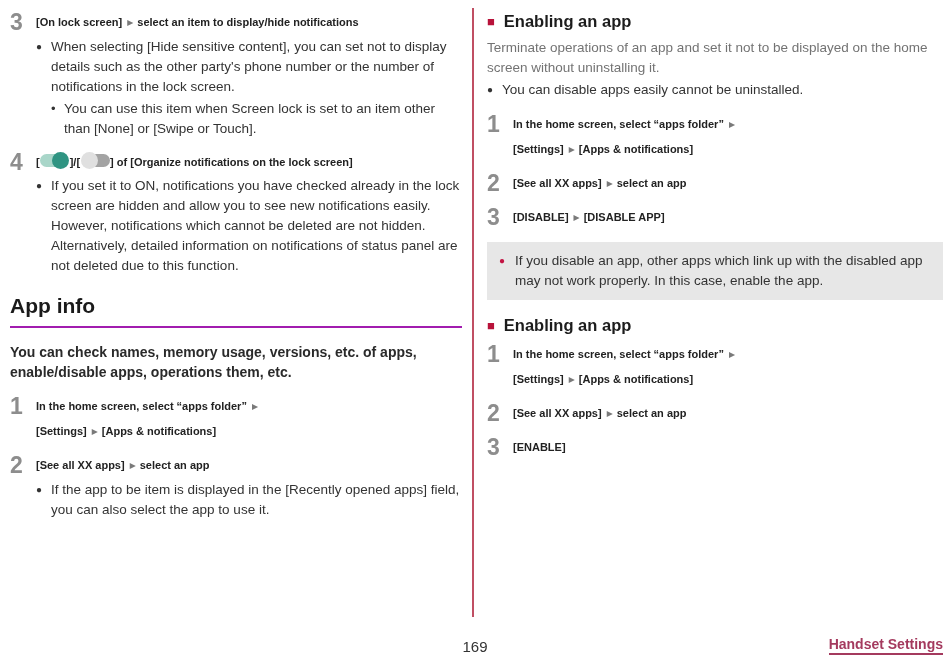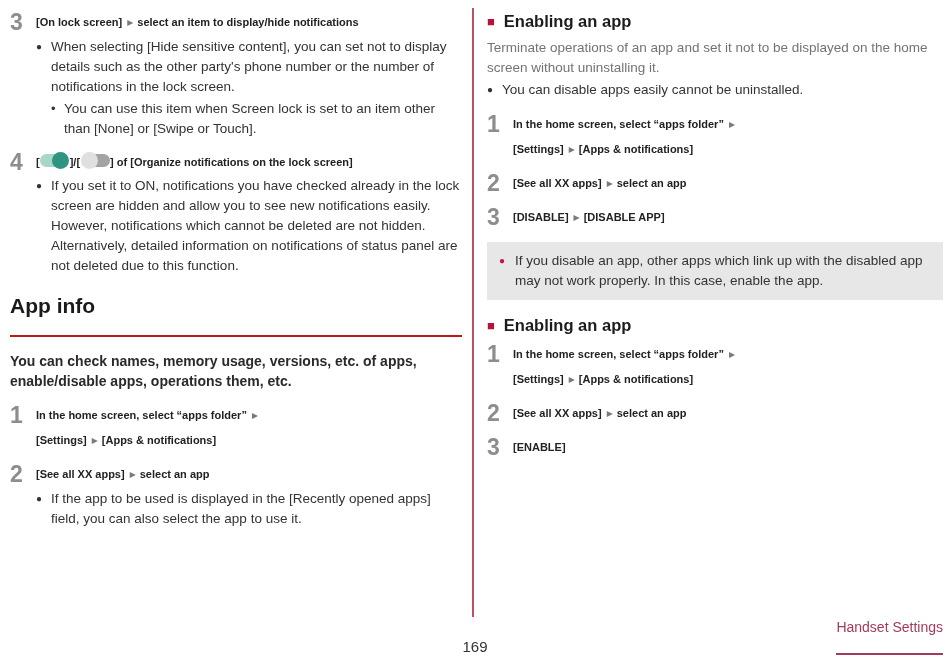--- a/index.html
+++ b/index.html
@@ -23,21 +23,21 @@
 
   
   .bullet{display:flex;margin:2px 0 2px 26px;font-size:13.5px;line-height:20px;color:#333;}
   .step-body .bullet{margin-left:0;}
   .bullet .marker{flex:none;width:15px;font-size:10px;line-height:20px;color:#333;}
   .sub-bullet{display:flex;margin:0 0 2px 15px;font-size:13.5px;line-height:20px;color:#333;}
   .sub-bullet .marker{flex:none;width:13px;font-size:13px;line-height:19px;color:#333;}
 
   
   .section-title{font-size:21px;font-weight:bold;color:#1a1a1a;
-    border-bottom:2px solid #b91c1c;padding:0 0 17px 0;margin:16px 0 10px 0;}
+    border-bottom:2px solid #a21caf;padding:0 0 8px 0;margin:16px 0 10px 0;}
   .section-intro{font-weight:bold;font-size:14px;line-height:20px;color:#2a2a2a;margin-bottom:12px;}
 
   
   .subhead{font-size:16.5px;font-weight:bold;color:#1c1c1c;margin:2px 0 7px 0;}
   .subhead .square{color:#b8123a;font-size:13px;margin-right:9px;vertical-align:1px;}
   .plain-par{font-size:13.5px;line-height:20px;color:#737373;margin:0 0 2px 0;}
 
   
   .toggle{display:inline-block;position:relative;width:30px;height:16px;vertical-align:-2px;}
   .toggle .track{position:absolute;top:2px;width:26px;height:13px;border-radius:7px;}
@@ -50,22 +50,22 @@
   
   .note-box{display:flex;background:#e7e7e7;padding:9px 12px;margin:12px 0 14px 0;
     font-size:13.5px;line-height:20px;color:#333;}
   .note-box .marker{flex:none;width:16px;font-size:10px;line-height:20px;color:#c31443;}
 
   .gap-lg{height:10px;}
 
   
   .page-num{position:absolute;left:0;bottom:7px;width:950px;text-align:center;
     font-size:15px;color:#333;}
-  .footer-link{position:absolute;right:7px;bottom:7px;font-size:14px;font-weight:normal;
-    color:#a43a5e;border-bottom:2px solid #a43a5e;padding-bottom:18px;text-decoration:none;}
+  .footer-link{position:absolute;right:7px;bottom:7px;font-size:14px;font-weight:bold;
+    color:#a43a5e;border-bottom:2px solid #a43a5e;padding-bottom:1px;text-decoration:none;}
 </style>
 </head>
 <body>
 
 <div class="columns">
 
   <div class="col-left">
 
     <div class="step">
       <div class="step-num">3</div>
@@ -112,21 +112,21 @@
     </div>
 
     <div class="step">
       <div class="step-num">2</div>
       <div class="step-body">
         <div class="step-title">
           <span>[See all XX apps]</span><span class="arrow">▶</span><span>select an app</span>
         </div>
         <div class="bullet">
           <span class="marker">●</span>
-          <span>If the app to be used is displayed in the [Recently opened apps] field, you can also select the app to use it.</span>
+          <span>If the app to be item is displayed in the [Recently opened apps] field, you can also select the app to use it.</span>
         </div>
       </div>
     </div>
 
   </div>
 
   <div class="col-right">
 
     <div class="subhead">
       <span class="square">■</span><span>Enabling an app</span>

